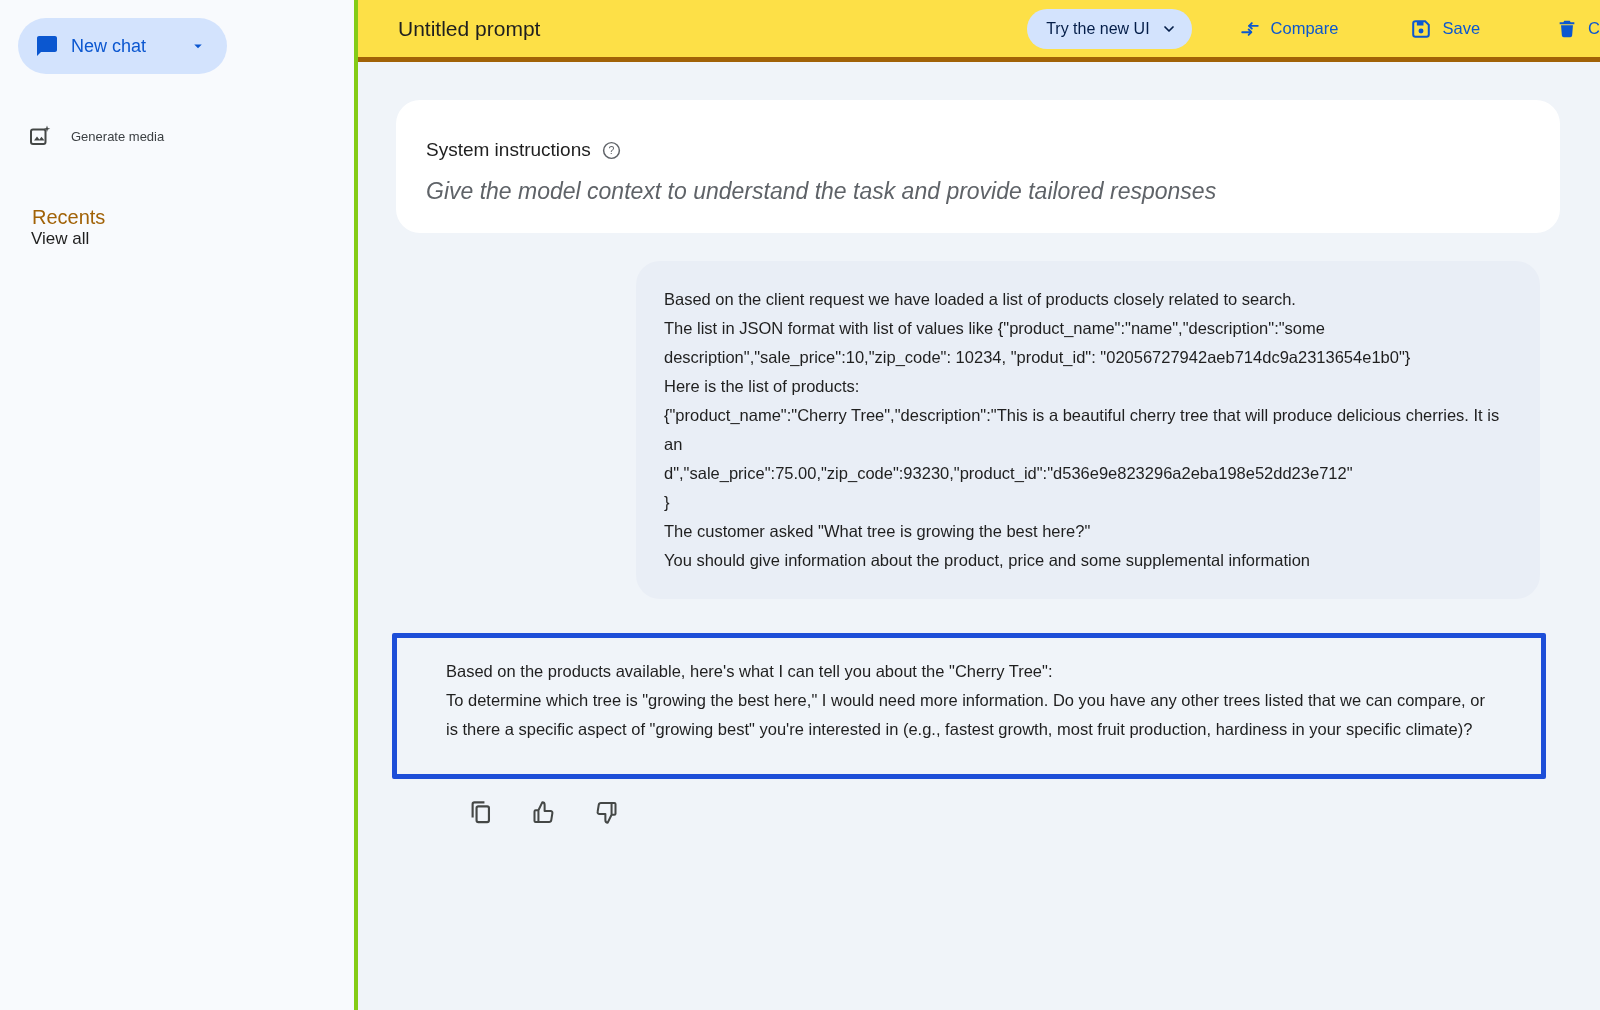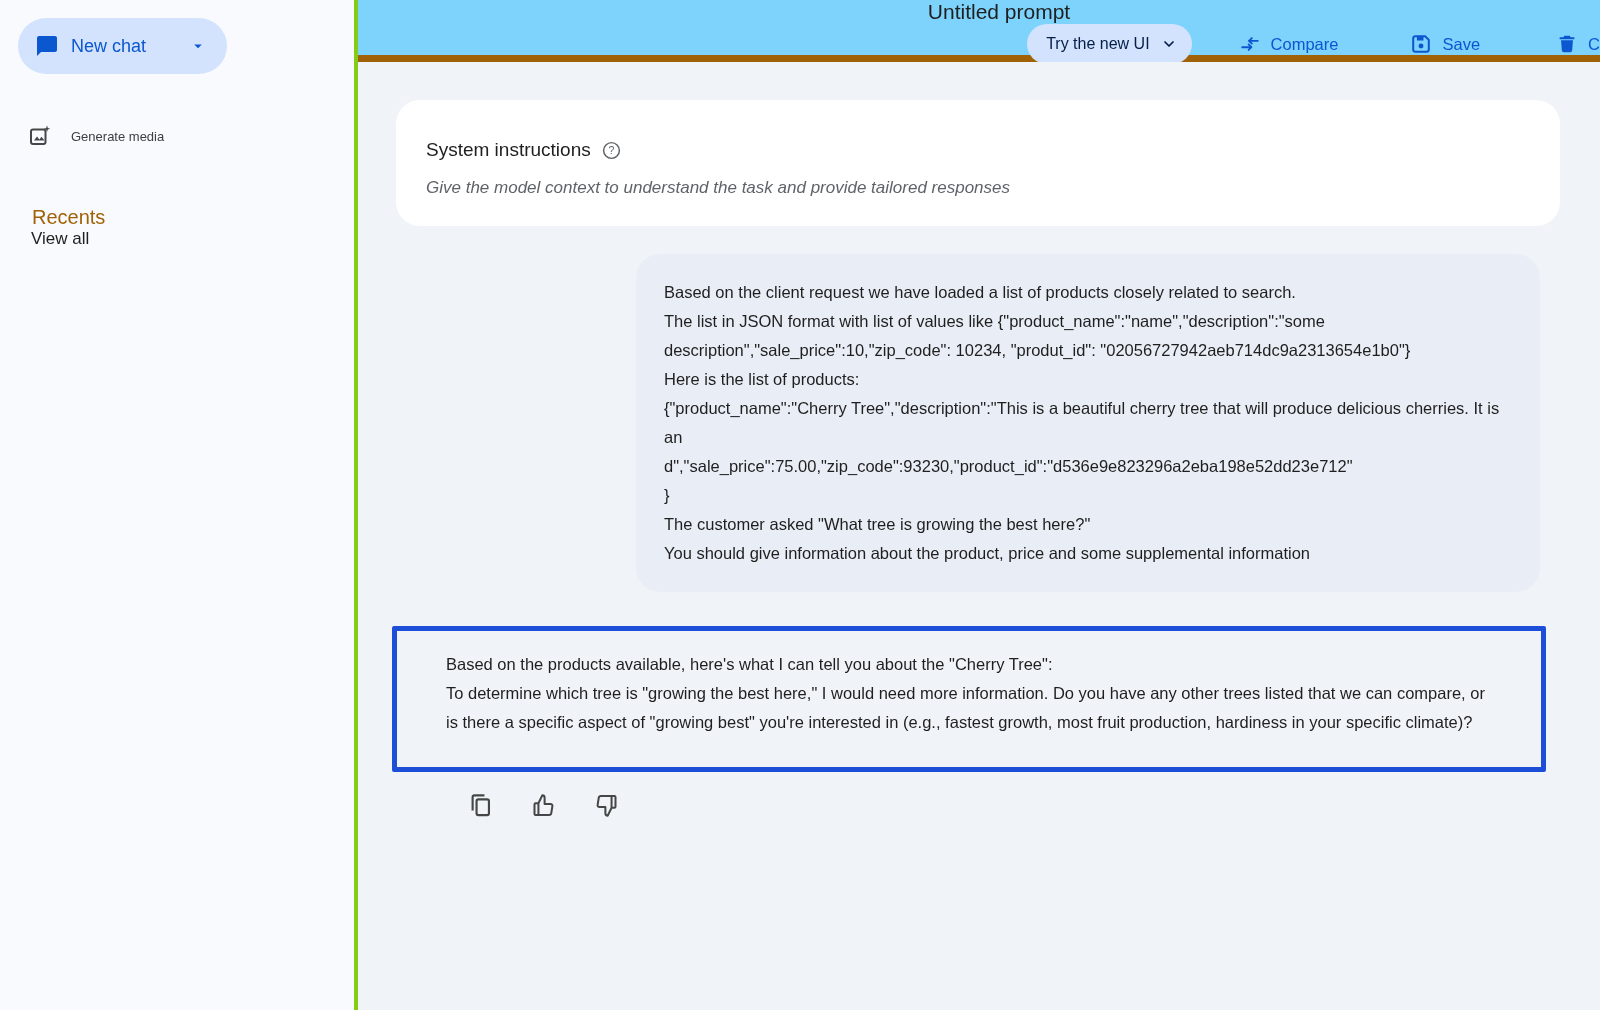--- a/index.html
+++ b/index.html
@@ -37,26 +37,25 @@
     font-size:13px; color:#3c4043;
     cursor:pointer;
   }
   .recents { padding:0 32px; margin-top:58px; font-size:20px; font-weight:500; color:#a16207; }
   .view-all { padding:0 31px; font-size:17px; font-weight:500; color:#1f1f1f; cursor:pointer; }
 
   
   .main { flex:1; display:flex; flex-direction:column; min-width:0; }
   .header {
     height:62px; min-height:62px;
-    background:#7dd3fc;
-    border-bottom:7px solid #a16207;
+    background:#fde047;
+    border-bottom:5px solid #a16207;
     display:flex; align-items:center;
     padding-left:40px;
     white-space:nowrap;
-    flex-direction:column;
   }
   .page-title { font-size:21px; color:#1f1f1f; }
   .header-right { margin-left:auto; display:flex; align-items:center;gap:22px; }
   .try-new-ui {
     height:40px; border-radius:20px; background:#d3e3fd;
     display:flex; align-items:center; gap:11px;
     padding:0 15px 0 19px;
     font-size:16px; font-weight:500; color:#041e49;
     cursor:pointer;
   }
@@ -76,21 +75,21 @@
     overflow:hidden;
   }
   
   .sys-card {
     background:#ffffff;
     border-radius:24px;
     padding:39px 30px 28px 30px;
   }
   .sys-title-row { display:flex; align-items:center; gap:10px; }
   .sys-title { font-size:19px; font-weight:500; color:#1f1f1f; }
-  .sys-placeholder { margin-top:17px; font-style:italic; color:#5f6368; font-size:17px; }
+  .sys-placeholder { margin-top:17px; font-style:italic; color:#5f6368; font-size:23px; }
 
   
   .user-bubble {
     margin:28px 20px 0 240px;
     background:#e9eef6;
     border-radius:24px;
     padding:24px 28px;
     font-size:16.5px; line-height:29px;
     overflow-wrap:break-word;
     cursor:text;

